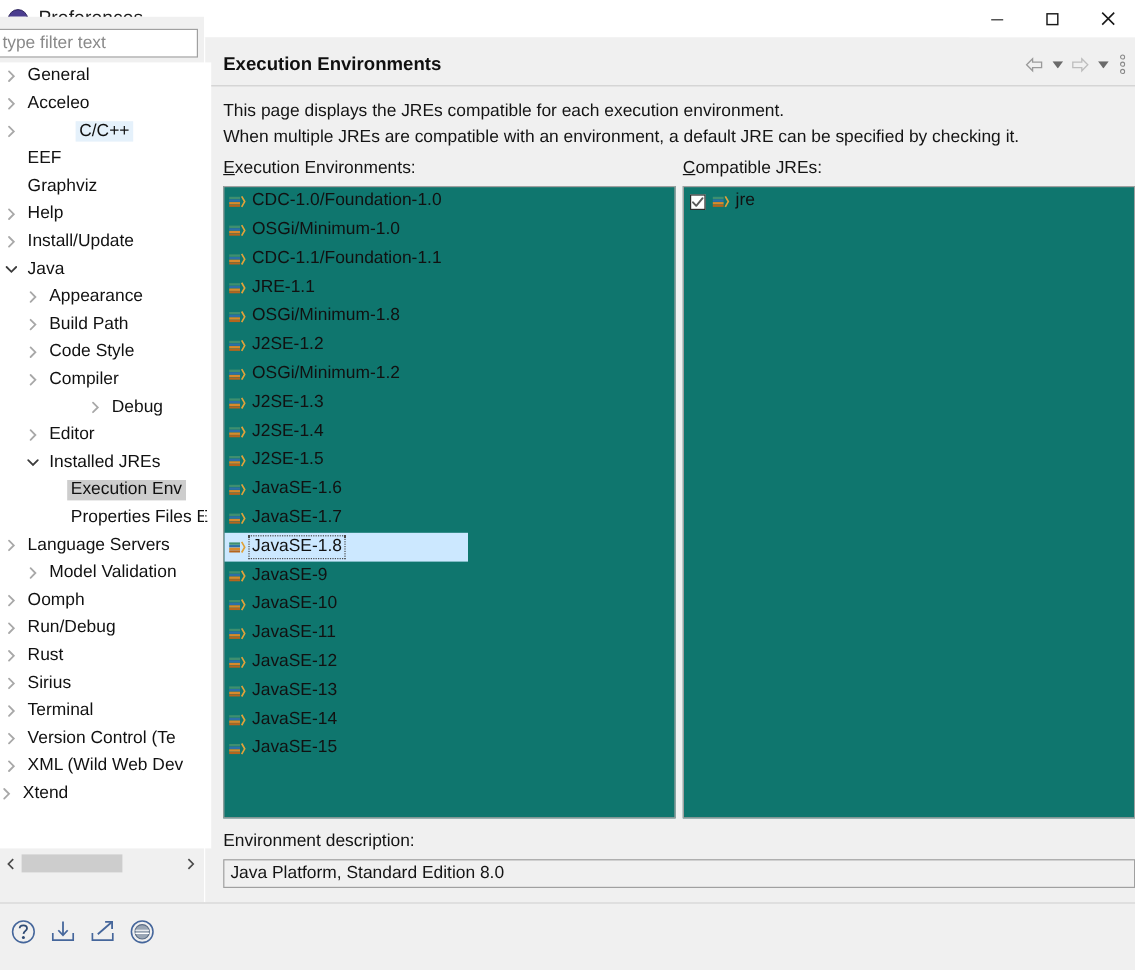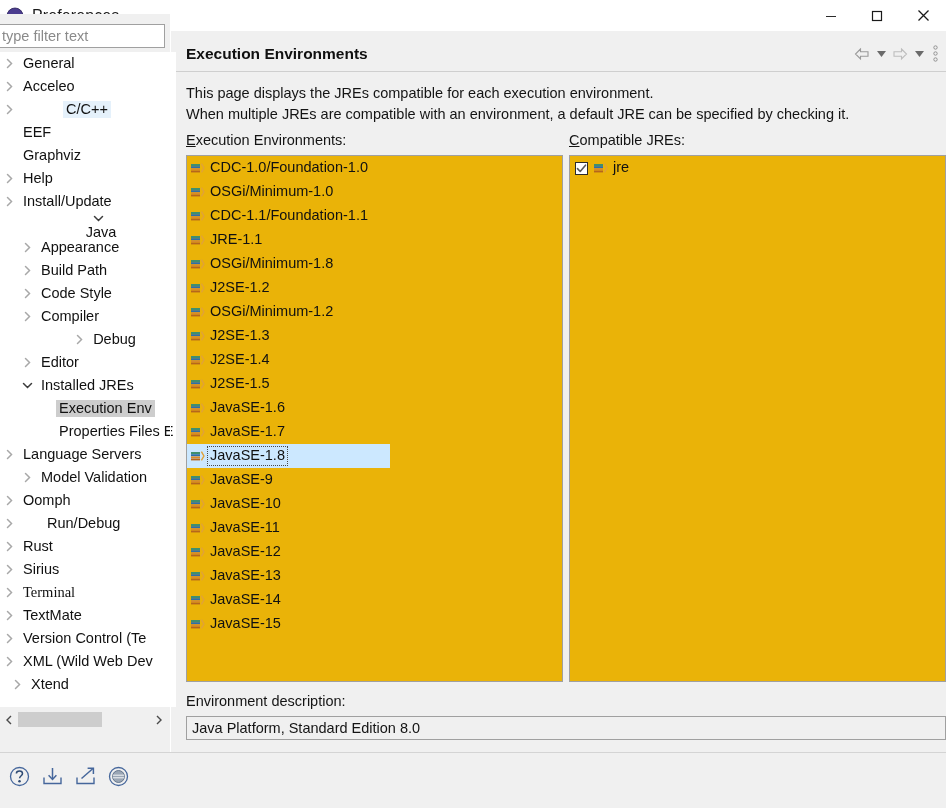--- a/index.html
+++ b/index.html
@@ -208,21 +208,21 @@
 
   .group-label {
     font-size: 14.5px;
     color: #141414;
     margin-bottom: 4px;
     height: 19px;
   }
   .mn { text-decoration: underline; }
 
   .listbox {
-    background: #eab308;
+    background: #0f766e;
     border: 1px solid #a0a0a0;
     height: 527px;
     overflow: hidden;
     position: relative;
   }
 
   .list-row {
     height: 24px;
     display: flex;
     align-items: center;
@@ -391,21 +391,21 @@
           <span class="tree-label" style="margin-left: 5px;">Help</span>
         </div>
         <div class="tree-row" style="padding-left: 4px;">
           <span class="tw">
             <svg width="11" height="11" viewBox="0 0 11 11">
               <path d="M3.5 1.5 L7.5 5.5 L3.5 9.5" stroke="#a8a8a8" stroke-width="1.5" fill="none" stroke-linecap="round"></path>
             </svg>
           </span>
           <span class="tree-label" style="margin-left: 5px;">Install/Update</span>
         </div>
-        <div class="tree-row" style="padding-left: 4px; flex-direction: column;">
+        <div class="tree-row" style="padding-left: 4px;">
           <span class="tw">
             <svg width="11" height="11" viewBox="0 0 11 11">
               <path d="M1.5 3.5 L5.5 7.5 L9.5 3.5" stroke="#3c3c3c" stroke-width="1.5" fill="none" stroke-linecap="round"></path>
             </svg>
           </span>
           <span class="tree-label" style="margin-left: 5px;">Java</span>
         </div>
         <div class="tree-row" style="padding-left: 22px;">
           <span class="tw">
             <svg width="11" height="11" viewBox="0 0 11 11">
@@ -491,21 +491,21 @@
           <span class="tree-label" style="margin-left: 5px;">Model Validation</span>
         </div>
         <div class="tree-row" style="padding-left: 4px;">
           <span class="tw">
             <svg width="11" height="11" viewBox="0 0 11 11">
               <path d="M3.5 1.5 L7.5 5.5 L3.5 9.5" stroke="#a8a8a8" stroke-width="1.5" fill="none" stroke-linecap="round"></path>
             </svg>
           </span>
           <span class="tree-label" style="margin-left: 5px;">Oomph</span>
         </div>
-        <div class="tree-row" style="padding-left: 4px; gap: 24px;">
+        <div class="tree-row" style="padding-left: 4px;">
           <span class="tw">
             <svg width="11" height="11" viewBox="0 0 11 11">
               <path d="M3.5 1.5 L7.5 5.5 L3.5 9.5" stroke="#a8a8a8" stroke-width="1.5" fill="none" stroke-linecap="round"></path>
             </svg>
           </span>
           <span class="tree-label" style="margin-left: 5px;">Run/Debug</span>
         </div>
         <div class="tree-row" style="padding-left: 4px;">
           <span class="tw">
             <svg width="11" height="11" viewBox="0 0 11 11">
@@ -521,47 +521,39 @@
             </svg>
           </span>
           <span class="tree-label" style="margin-left: 5px;">Sirius</span>
         </div>
         <div class="tree-row" style="padding-left: 4px;">
           <span class="tw">
             <svg width="11" height="11" viewBox="0 0 11 11">
               <path d="M3.5 1.5 L7.5 5.5 L3.5 9.5" stroke="#a8a8a8" stroke-width="1.5" fill="none" stroke-linecap="round"></path>
             </svg>
           </span>
-          <span class="tree-label" style="margin-left: 5px; font-family: Liberation Serif, serif;">Terminal</span>
-        </div>
-        <div class="tree-row" style="padding-left: 4px;">
-          <span class="tw">
-            <svg width="11" height="11" viewBox="0 0 11 11">
-              <path d="M3.5 1.5 L7.5 5.5 L3.5 9.5" stroke="#a8a8a8" stroke-width="1.5" fill="none" stroke-linecap="round"></path>
-            </svg>
-          </span>
-          <span class="tree-label" style="margin-left: 5px;">TextMate</span>
+          <span class="tree-label" style="margin-left: 5px;">Terminal</span>
         </div>
         <div class="tree-row" style="padding-left: 4px;">
           <span class="tw">
             <svg width="11" height="11" viewBox="0 0 11 11">
               <path d="M3.5 1.5 L7.5 5.5 L3.5 9.5" stroke="#a8a8a8" stroke-width="1.5" fill="none" stroke-linecap="round"></path>
             </svg>
           </span>
           <span class="tree-label" style="margin-left: 5px;">Version Control (Te</span>
         </div>
         <div class="tree-row" style="padding-left: 4px;">
           <span class="tw">
             <svg width="11" height="11" viewBox="0 0 11 11">
               <path d="M3.5 1.5 L7.5 5.5 L3.5 9.5" stroke="#a8a8a8" stroke-width="1.5" fill="none" stroke-linecap="round"></path>
             </svg>
           </span>
           <span class="tree-label" style="margin-left: 5px;">XML (Wild Web Dev</span>
         </div>
-        <div class="tree-row" style="padding-left: 12px;">
+        <div class="tree-row" style="padding-left: 0;">
           <span class="tw">
             <svg width="11" height="11" viewBox="0 0 11 11">
               <path d="M3.5 1.5 L7.5 5.5 L3.5 9.5" stroke="#a8a8a8" stroke-width="1.5" fill="none" stroke-linecap="round"></path>
             </svg>
           </span>
           <span class="tree-label" style="margin-left: 5px;">Xtend</span>
         </div>
       </div>
 
     <div id="tree-hscroll">

